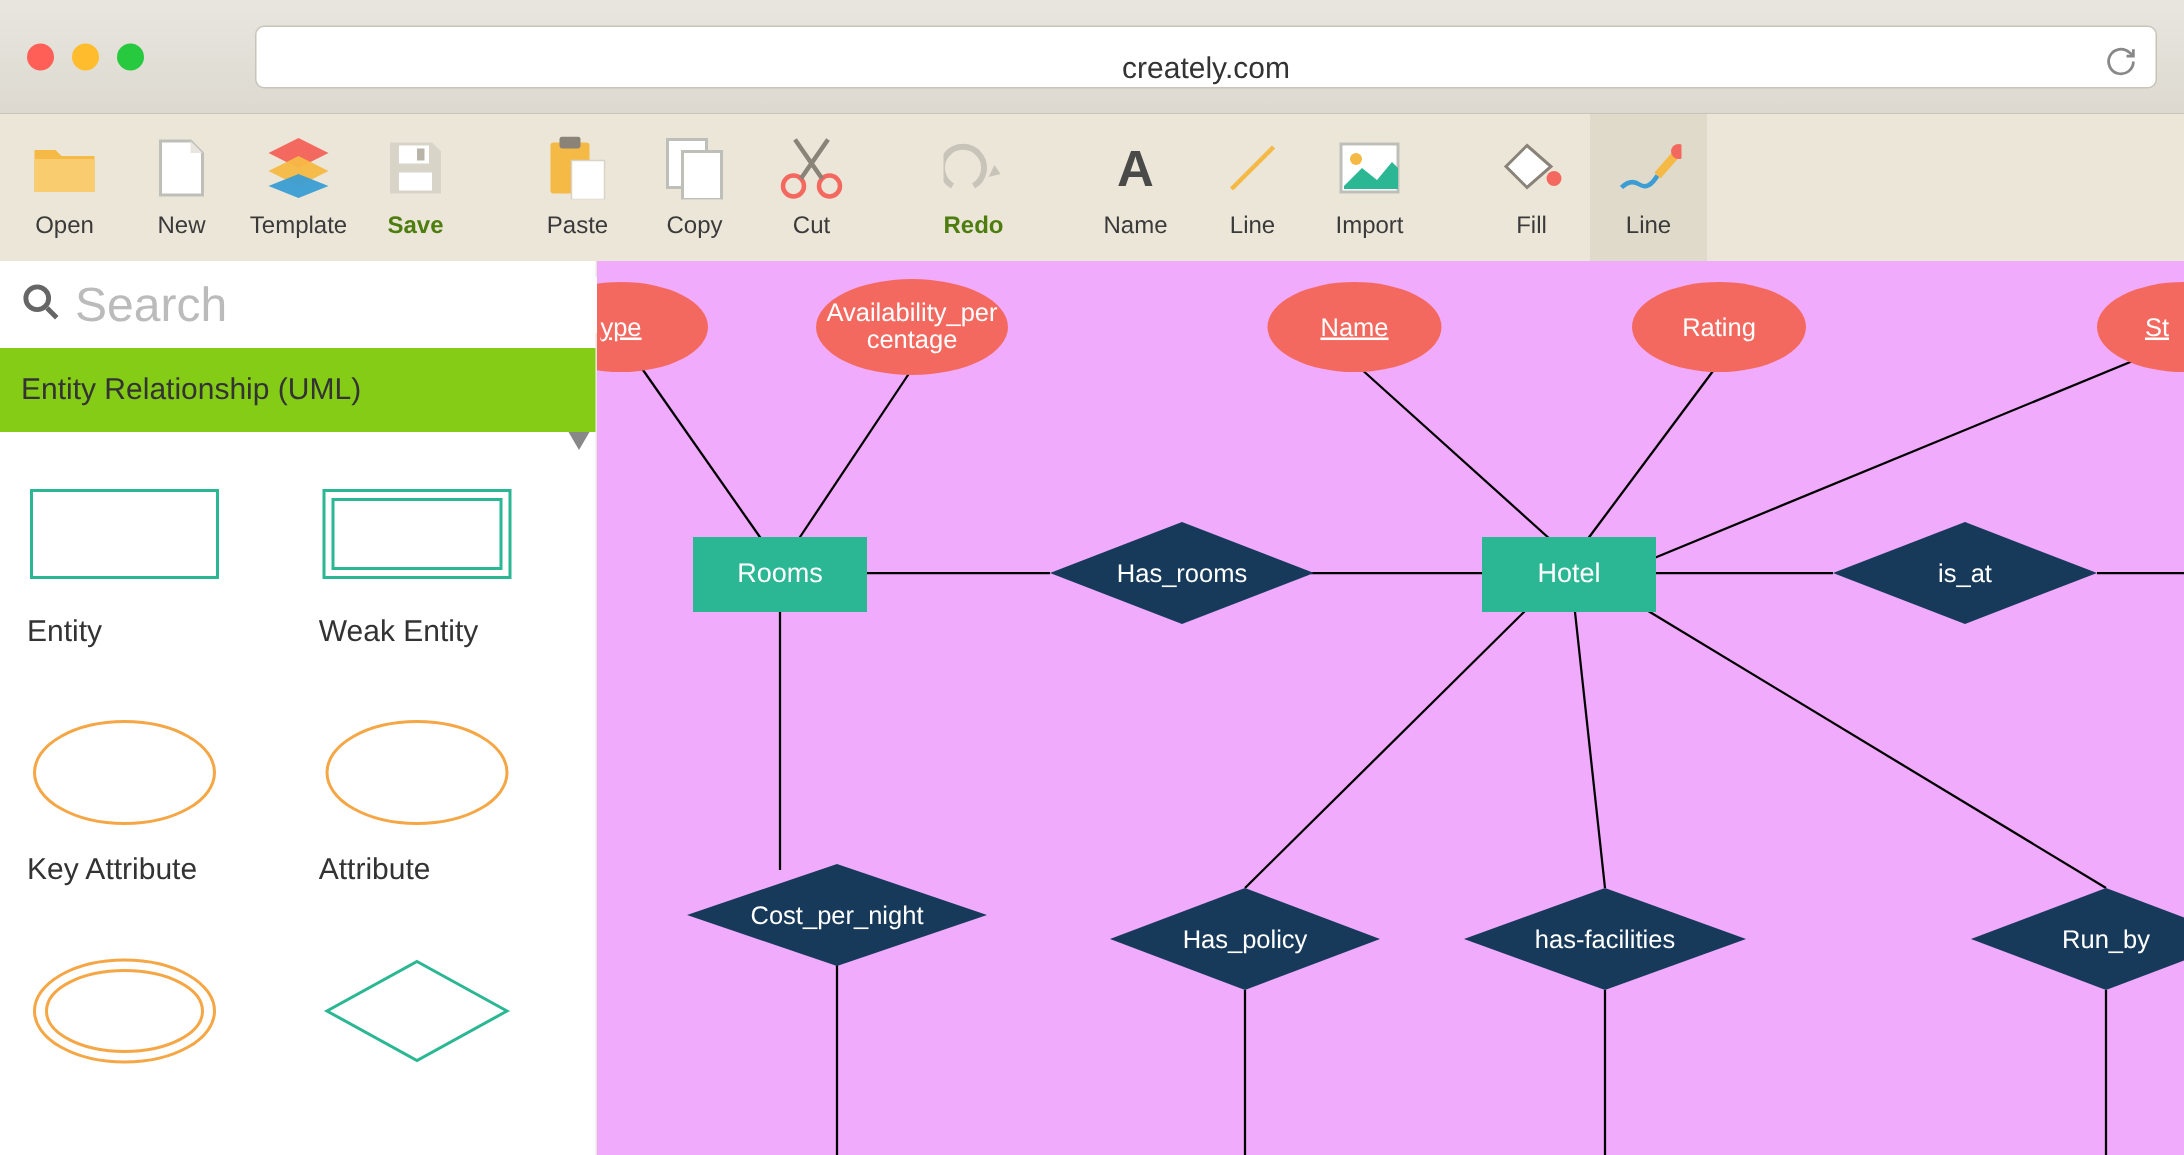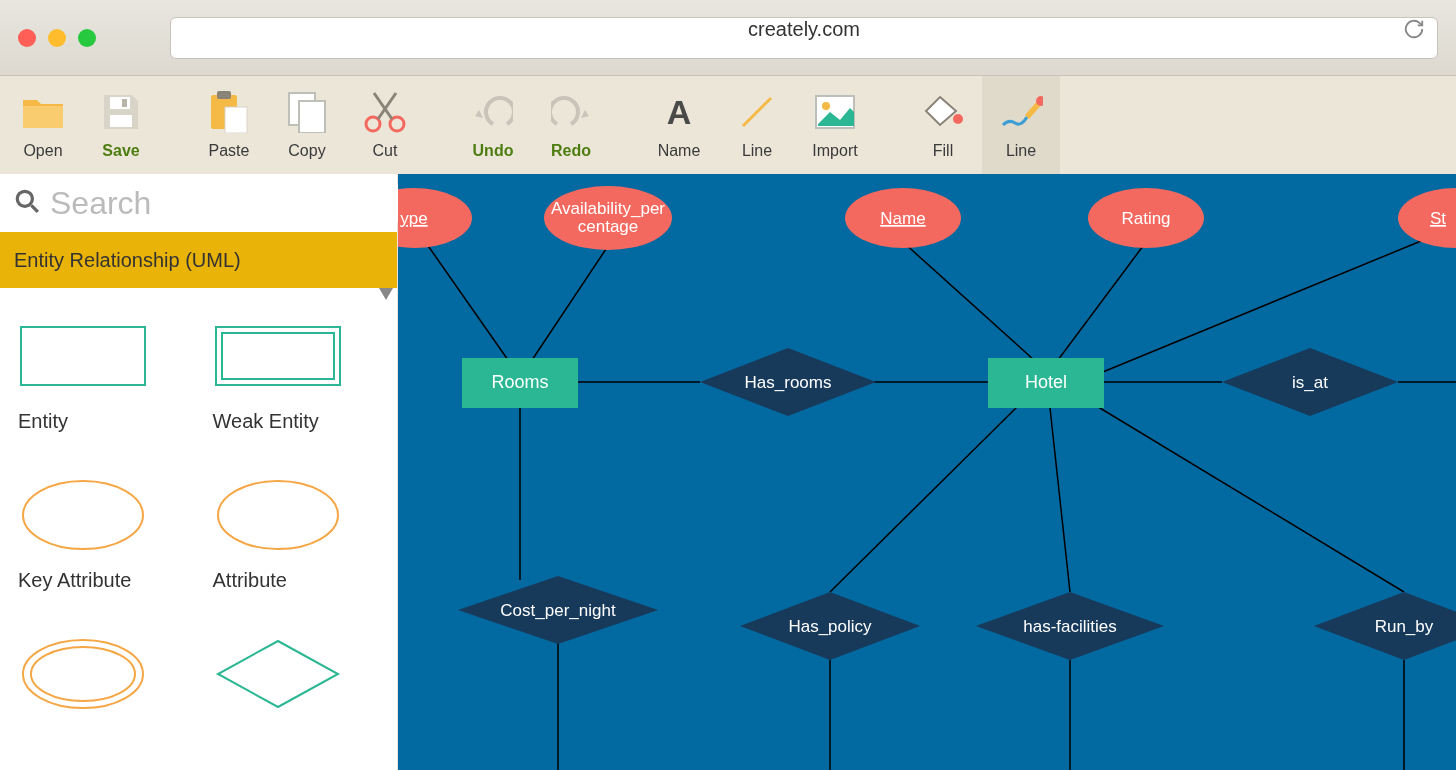--- a/index.html
+++ b/index.html
@@ -4,47 +4,47 @@
 <style>
 * { margin: 0; padding: 0; box-sizing: border-box; font-family: -apple-system, BlinkMacSystemFont, "Segoe UI", sans-serif; }
 body { width: 1456px; height: 770px; background: #fff; overflow: hidden; }
 
 .browser-chrome { height: 76px; background: linear-gradient(#e8e6df, #ddd9d0); border-bottom: 1px solid #c8c4ba; display: flex; align-items: center; padding: 0 18px; gap: 14px; }
 .traffic-lights { display: flex; gap: 12px; }
 .tl { width: 18px; height: 18px; border-radius: 50%; }
 .tl.red { background: #ff5f56; }
 .tl.yellow { background: #ffbd2e; }
 .tl.green { background: #27c93f; }
-.address-bar { flex: 1; height: 42px; background: #fff; border: 1px solid #c8c4ba; border-radius: 6px; display: flex; align-items: flex-start; justify-content: center; font-size: 20px; color: #333; position: relative; margin-left: 60px; }
+.address-bar { flex: 1; height: 42px; background: #fff; border: 1px solid #c8c4ba; border-radius: 6px; display: flex; align-items: flex-end; justify-content: center; font-size: 20px; color: #333; position: relative; margin-left: 60px; }
 .reload-btn { position: absolute; right: 12px; color: #888; }
 
 .toolbar { height: 98px; background: #ece6d9; display: flex; align-items: center; padding: 0 4px; }
 .tool-group { display: flex; }
 .tool-btn { width: 78px; height: 98px; display: flex; flex-direction: column; align-items: center; justify-content: center; gap: 8px; cursor: pointer; font-size: 16px; color: #3a3a3a; }
 .tool-btn.disabled { color: #4d7c0f; font-weight: bold; }
 .tool-btn.active { background: #e0dacb; }
 .tool-icon { width: 44px; height: 44px; display: flex; align-items: center; justify-content: center; }
 .tool-sep { width: 30px; }
 
 .workspace { display: flex; height: calc(770px - 76px - 98px); }
 .sidebar { width: 398px; background: #fff; display: flex; flex-direction: column; border-right: 1px solid #e8e6df; }
 .search-row { height: 58px; display: flex; align-items: center; padding: 0 14px; gap: 10px; }
 .search-icon { color: #777; }
 .search-input { flex: 1; border: none; outline: none; font-size: 32px; color: #8b5cf6; }
 .search-input::placeholder { color: #bbb; }
-.category-header { height: 56px; background: #eab308; display: flex; align-items: center; padding: 0 14px; font-size: 20px; color: #333; }
+.category-header { height: 56px; background: #84cc16; display: flex; align-items: center; padding: 0 14px; font-size: 20px; color: #333; }
 .shape-scroll { flex: 1; position: relative; overflow: hidden; }
 .shape-scroll-inner { padding: 36px 18px 0 18px; }
 .shape-grid { display: grid; grid-template-columns: 1fr 1fr; column-gap: 28px; row-gap: 50px; }
 .shape-item { display: flex; flex-direction: column; align-items: flex-start; gap: 22px; cursor: pointer; }
 .shape-preview { width: 130px; height: 64px; display: flex; align-items: center; justify-content: center; }
 .shape-label { font-size: 20px; color: #333; }
 .scroll-thumb { position: absolute; right: 4px; top: 0; width: 14px; height: 24px; border-top: 12px solid #888; border-left: 7px solid transparent; border-right: 7px solid transparent; width: 0; height: 0; }
 
-.canvas { flex: 1; position: relative; background: #0369a1; overflow: hidden; }
+.canvas { flex: 1; position: relative; background: #f0abfc; overflow: hidden; }
 .er-svg { position: absolute; top: 0; left: 0; width: 100%; height: 100%; }
 .er-ellipse { fill: #f4695f; }
 .er-ellipse-text { fill: #fff; font-size: 17px; text-anchor: middle; }
 .er-ellipse-text.underline { text-decoration: underline; }
 .er-entity { fill: #2bb793; }
 .er-entity-text { fill: #fff; font-size: 18px; text-anchor: middle; }
 .er-diamond { fill: #173a5b; }
 .er-diamond-text { fill: #fff; font-size: 17px; text-anchor: middle; }
 .er-line { stroke: #000; stroke-width: 1.5; fill: none; }
 </style>
@@ -72,20 +72,39 @@
   <div class="tool-group">
     <div class="tool-btn">
       <div class="tool-icon">
         <svg width="44" height="36" viewBox="0 0 44 36">
             <path fill="#f5b945" d="M2 6h14l4 4h22v24H2z"></path>
             <path fill="#f8cc6f" d="M2 12h40v22H2z"></path>
           </svg>
       </div>
       <span>Open</span>
     </div>
+    <div class="tool-btn">
+      <div class="tool-icon">
+        <svg width="32" height="40" viewBox="0 0 32 40">
+            <path fill="#fff" stroke="#bfbfba" stroke-width="2" d="M2 2h20l8 8v28H2z"></path>
+            <path fill="#e8e6df" d="M22 2v8h8"></path>
+          </svg>
+      </div>
+      <span>New</span>
+    </div>
+    <div class="tool-btn">
+      <div class="tool-icon">
+        <svg width="44" height="40" viewBox="0 0 44 40">
+            <path fill="#f4695f" d="M22 0l20 10-20 10L2 10z"></path>
+            <path fill="#f5b945" d="M22 12l20 10-20 10L2 22z" opacity="0.95"></path>
+            <path fill="#3b9dd4" d="M22 24l20 8-20 8L2 32z" opacity="0.95"></path>
+          </svg>
+      </div>
+      <span>Template</span>
+    </div>
     <div class="tool-btn disabled">
       <div class="tool-icon">
         <svg width="38" height="38" viewBox="0 0 38 38">
             <path fill="#d8d4c8" d="M2 2h28l6 6v28H2z"></path>
             <rect fill="#fff" x="8" y="4" width="20" height="12"></rect>
             <rect fill="#b8b4a8" x="20" y="6" width="5" height="8"></rect>
             <rect fill="#fff" x="8" y="22" width="22" height="12"></rect>
           </svg>
       </div>
       <span>Save</span>
@@ -118,29 +137,20 @@
             <circle cx="9" cy="33" r="7" fill="none" stroke="#f4695f" stroke-width="3"></circle>
             <circle cx="33" cy="33" r="7" fill="none" stroke="#f4695f" stroke-width="3"></circle>
             <path d="M14 28 L32 2 M28 28 L10 2" stroke="#8a8378" stroke-width="3"></path>
           </svg>
       </div>
       <span>Cut</span>
     </div>
   </div>
   <div class="tool-sep"></div>
   <div class="tool-group">
-    <div class="tool-btn disabled">
-      <div class="tool-icon">
-        <svg width="40" height="36" viewBox="0 0 40 36" fill="none" stroke="#c8c4ba" stroke-width="4">
-            <path d="M34 30a14 14 0 1 0-14 0"></path>
-            <path d="M6 16l-4 6 8 2" fill="#c8c4ba" stroke="none"></path>
-          </svg>
-      </div>
-      <span>Undo</span>
-    </div>
     <div class="tool-btn disabled">
       <div class="tool-icon">
         <svg width="40" height="36" viewBox="0 0 40 36" fill="none" stroke="#c8c4ba" stroke-width="4">
             <path d="M6 30a14 14 0 1 1 14 0"></path>
             <path d="M34 16l4 6-8 2" fill="#c8c4ba" stroke="none"></path>
           </svg>
       </div>
       <span>Redo</span>
     </div>
   </div>

